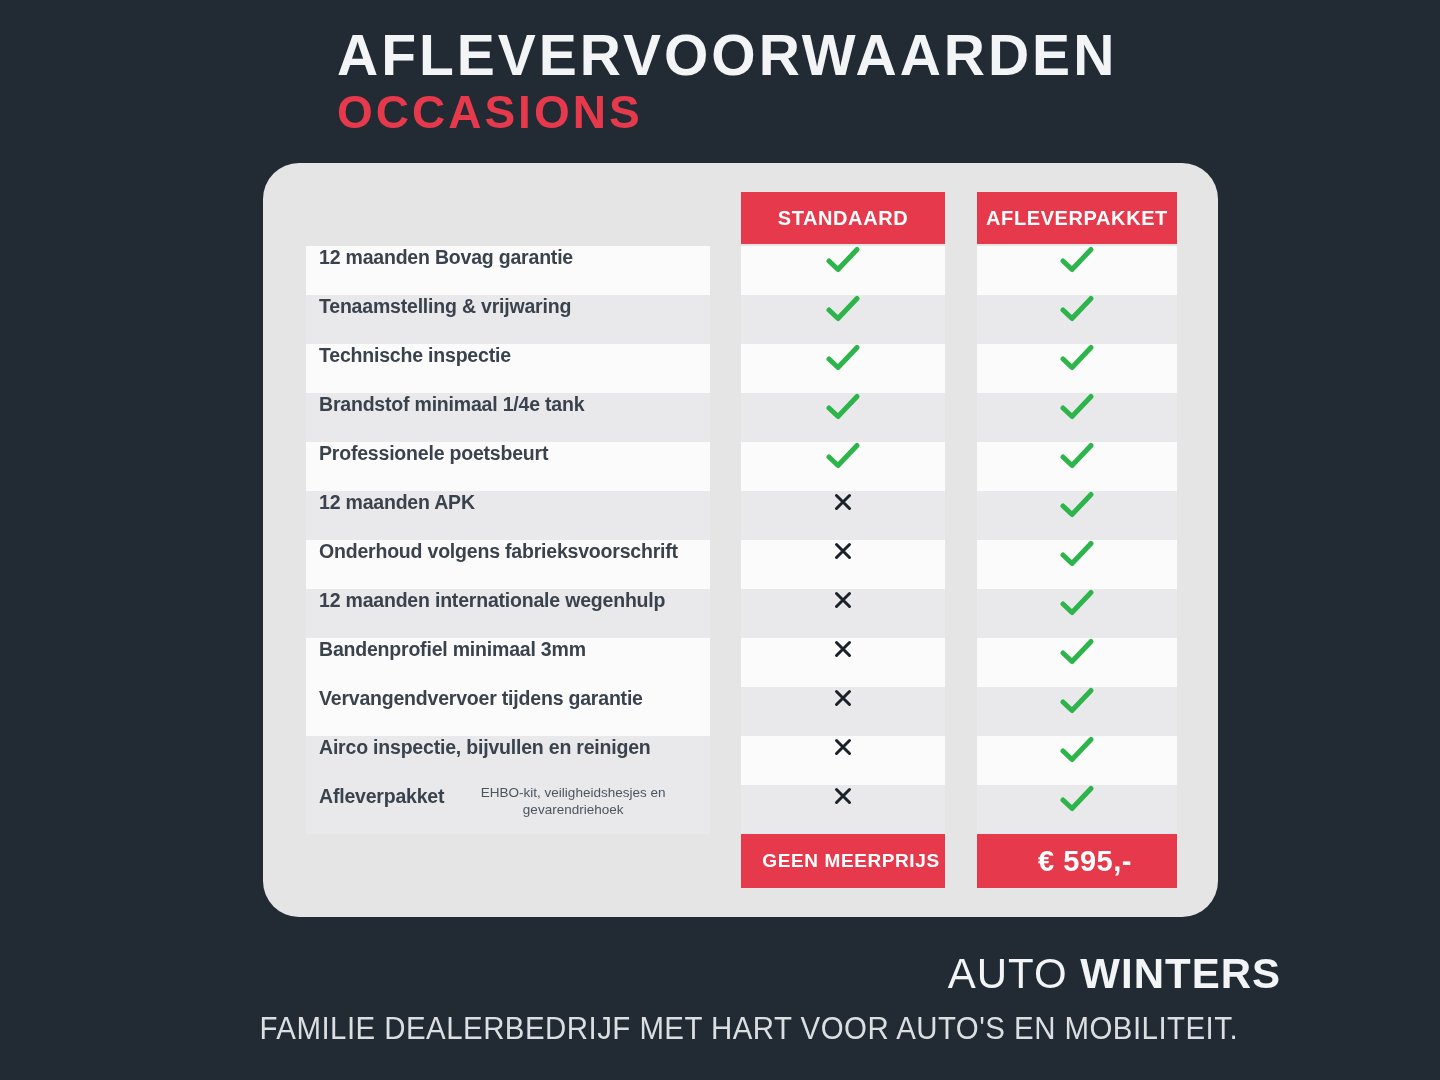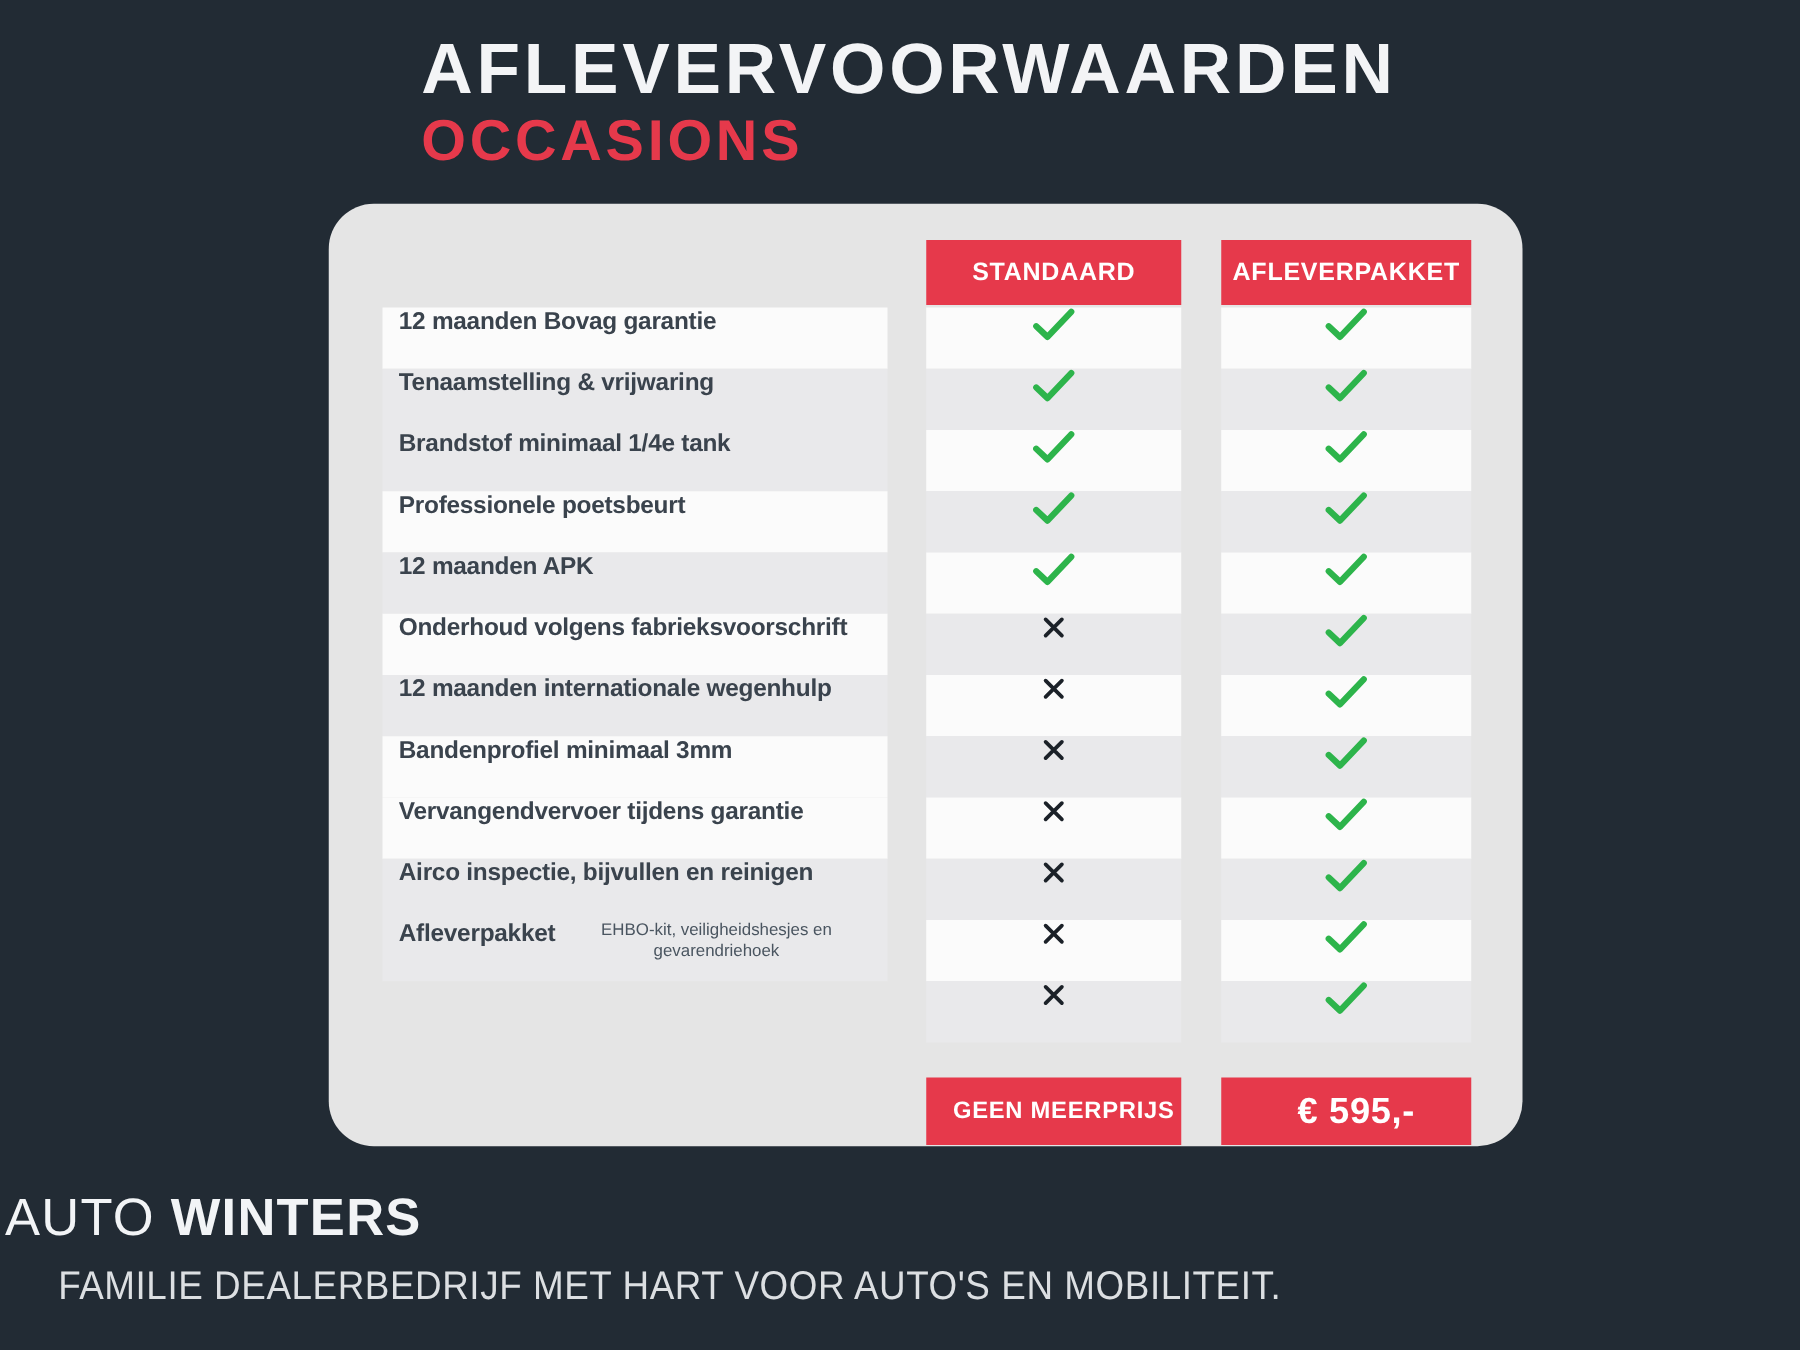--- a/index.html
+++ b/index.html
@@ -67,29 +67,29 @@
     color: #4a5560; text-align: center;
   }
 
   .mark-cell { justify-content: center; }
   .mark { display: flex; align-items: center; justify-content: center; }
   .mark svg { display: block; }
   .mark.check { color: var(--check-green); }
   .mark.cross { color: var(--cross-dark); }
 
   .price-btn {
-    position: absolute; top: 699px; height: 54px;
+    position: absolute; top: 671px; height: 54px;
     background: var(--accent-red); color: #ffffff; font-weight: 700;
     display: flex; align-items: center; justify-content: center; padding-left: 16px;
   }
   .price-standaard { left: 478px; width: 204px; font-size: 19px; letter-spacing: 0.6px; }
   .price-aflever   { left: 714px; width: 200px; font-size: 29px; letter-spacing: 0.5px; }
 
   
-  .footer { position: absolute; left: 4px; right: 0; top: 950px; text-align: left; }
+  .footer { position: absolute; left: 16px; right: 0; top: 950px; text-align: right; }
   .brand { font-size: 42px; color: #f2f4f6; letter-spacing: 1px; }
   .brand-prefix { font-weight: 400; }
   .brand-suffix { font-weight: 800; }
   .tagline { margin-top: 12px; font-size: 32px; color: #dcdfe2; }
   .tagline-text {
     display: inline-block; transform: scaleX(0.92); transform-origin: center;
     letter-spacing: 0.5px; font-weight: 400;
   }
 </style>
 </head>
@@ -105,20 +105,23 @@
   <section class="card">
     <div class="badge badge-standaard">STANDAARD</div>
     <div class="badge badge-aflever">AFLEVERPAKKET</div>
 
     <div class="col label-col">
         <div class="cell label-cell light">
           <span class="row-label">12 maanden Bovag garantie</span>
         </div>
         <div class="cell label-cell gray">
           <span class="row-label">Tenaamstelling &amp; vrijwaring</span>
+        </div>
+        <div class="cell label-cell light">
+          <span class="row-label">Technische inspectie</span>
         </div>
         <div class="cell label-cell gray">
           <span class="row-label">Brandstof minimaal 1/4e tank</span>
         </div>
         <div class="cell label-cell light">
           <span class="row-label">Professionele poetsbeurt</span>
         </div>
         <div class="cell label-cell gray">
           <span class="row-label">12 maanden APK</span>
         </div>

